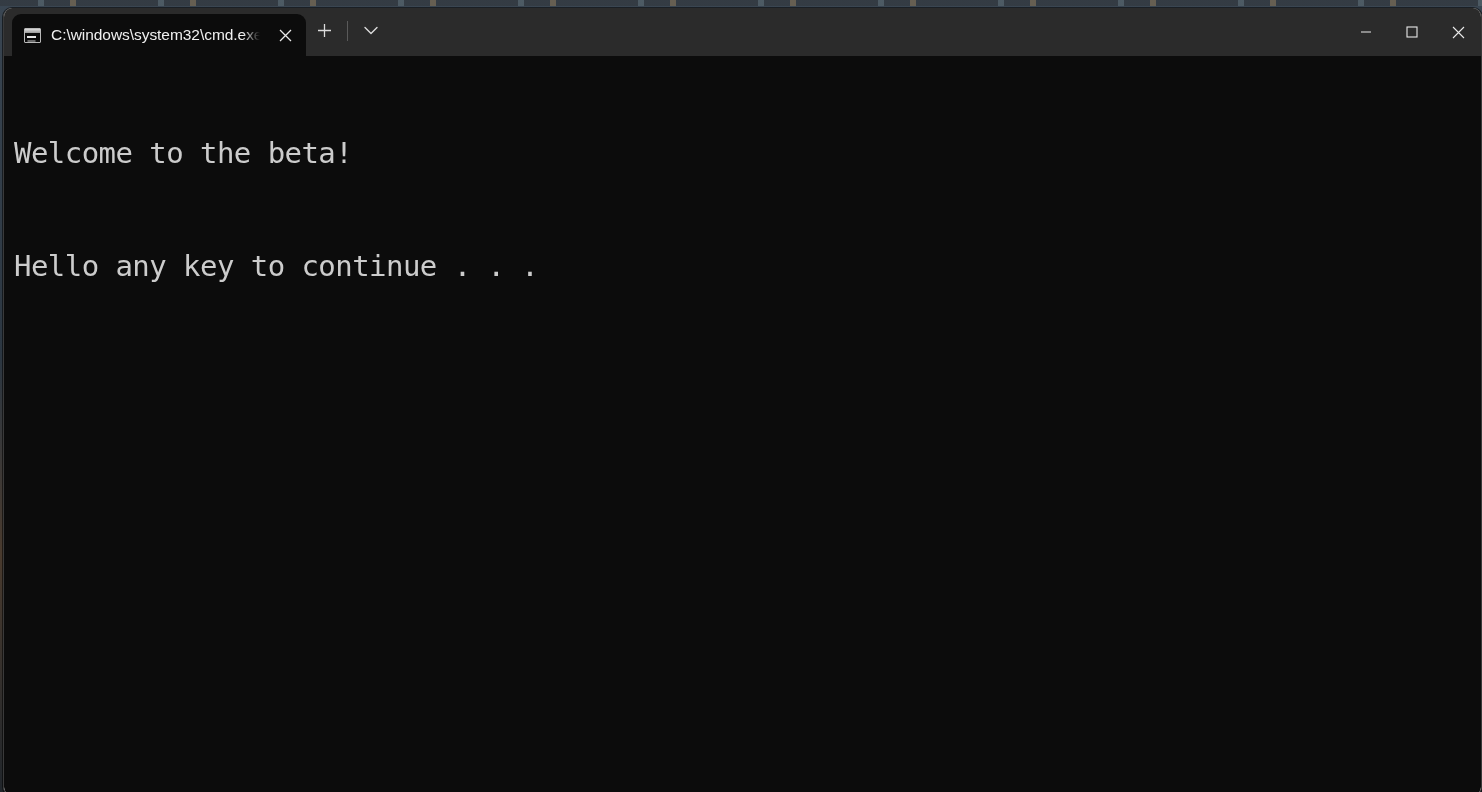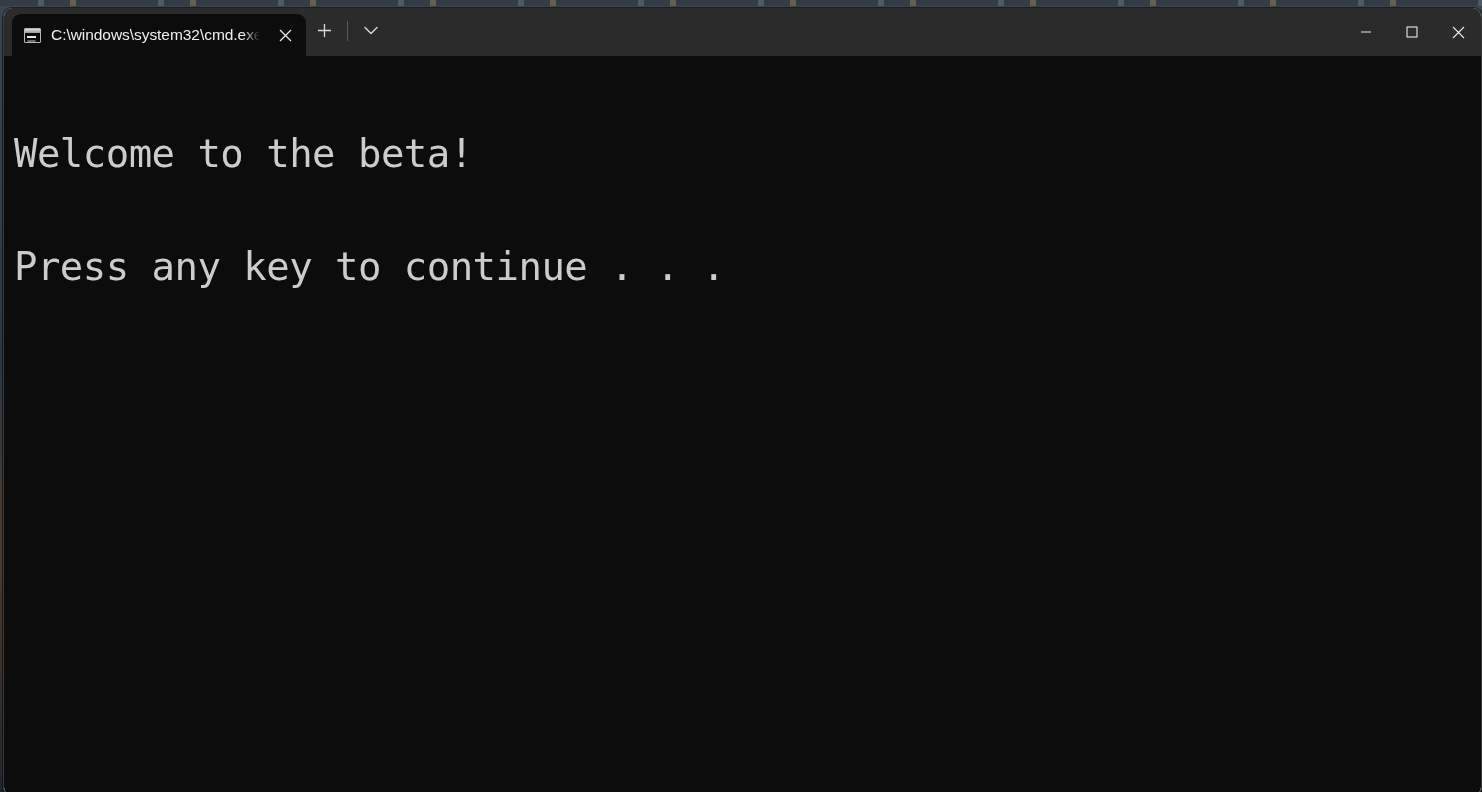--- a/index.html
+++ b/index.html
@@ -181,21 +181,21 @@
     position: relative;
     height: 740px;
     background: #0c0c0c;
     border-radius: 0 0 8px 8px;
     padding: 4px 0 0 10px;
     overflow: hidden;
   }
 
   #terminal-output {
     font-family: "DejaVu Sans Mono", "Liberation Mono", monospace;
-    font-size: 39px;
+    font-size: 29px;
     line-height: 37.5px;
     color: #cccccc;
     white-space: pre;
     letter-spacing: -0.55px;
   }
   .term-line { display: block; height: 37.5px; }
 </style>
 </head>
 <body>
 
@@ -249,17 +249,17 @@
           <path d="M1 1 L12 12 M12 1 L1 12" stroke="currentColor" stroke-width="1.1" fill="none"></path>
         </svg>
       </span>
     </div>
 
   </div>
 
   <div id="terminal-body">
     <div id="terminal-output">
       <span class="term-line">Welcome to the beta!</span>
-      <span class="term-line">Press any key to continue . . .</span>
+      <span class="term-line">Hello any key to continue . . .</span>
     </div>
   </div>
 
 </div>
 
 </body></html>

